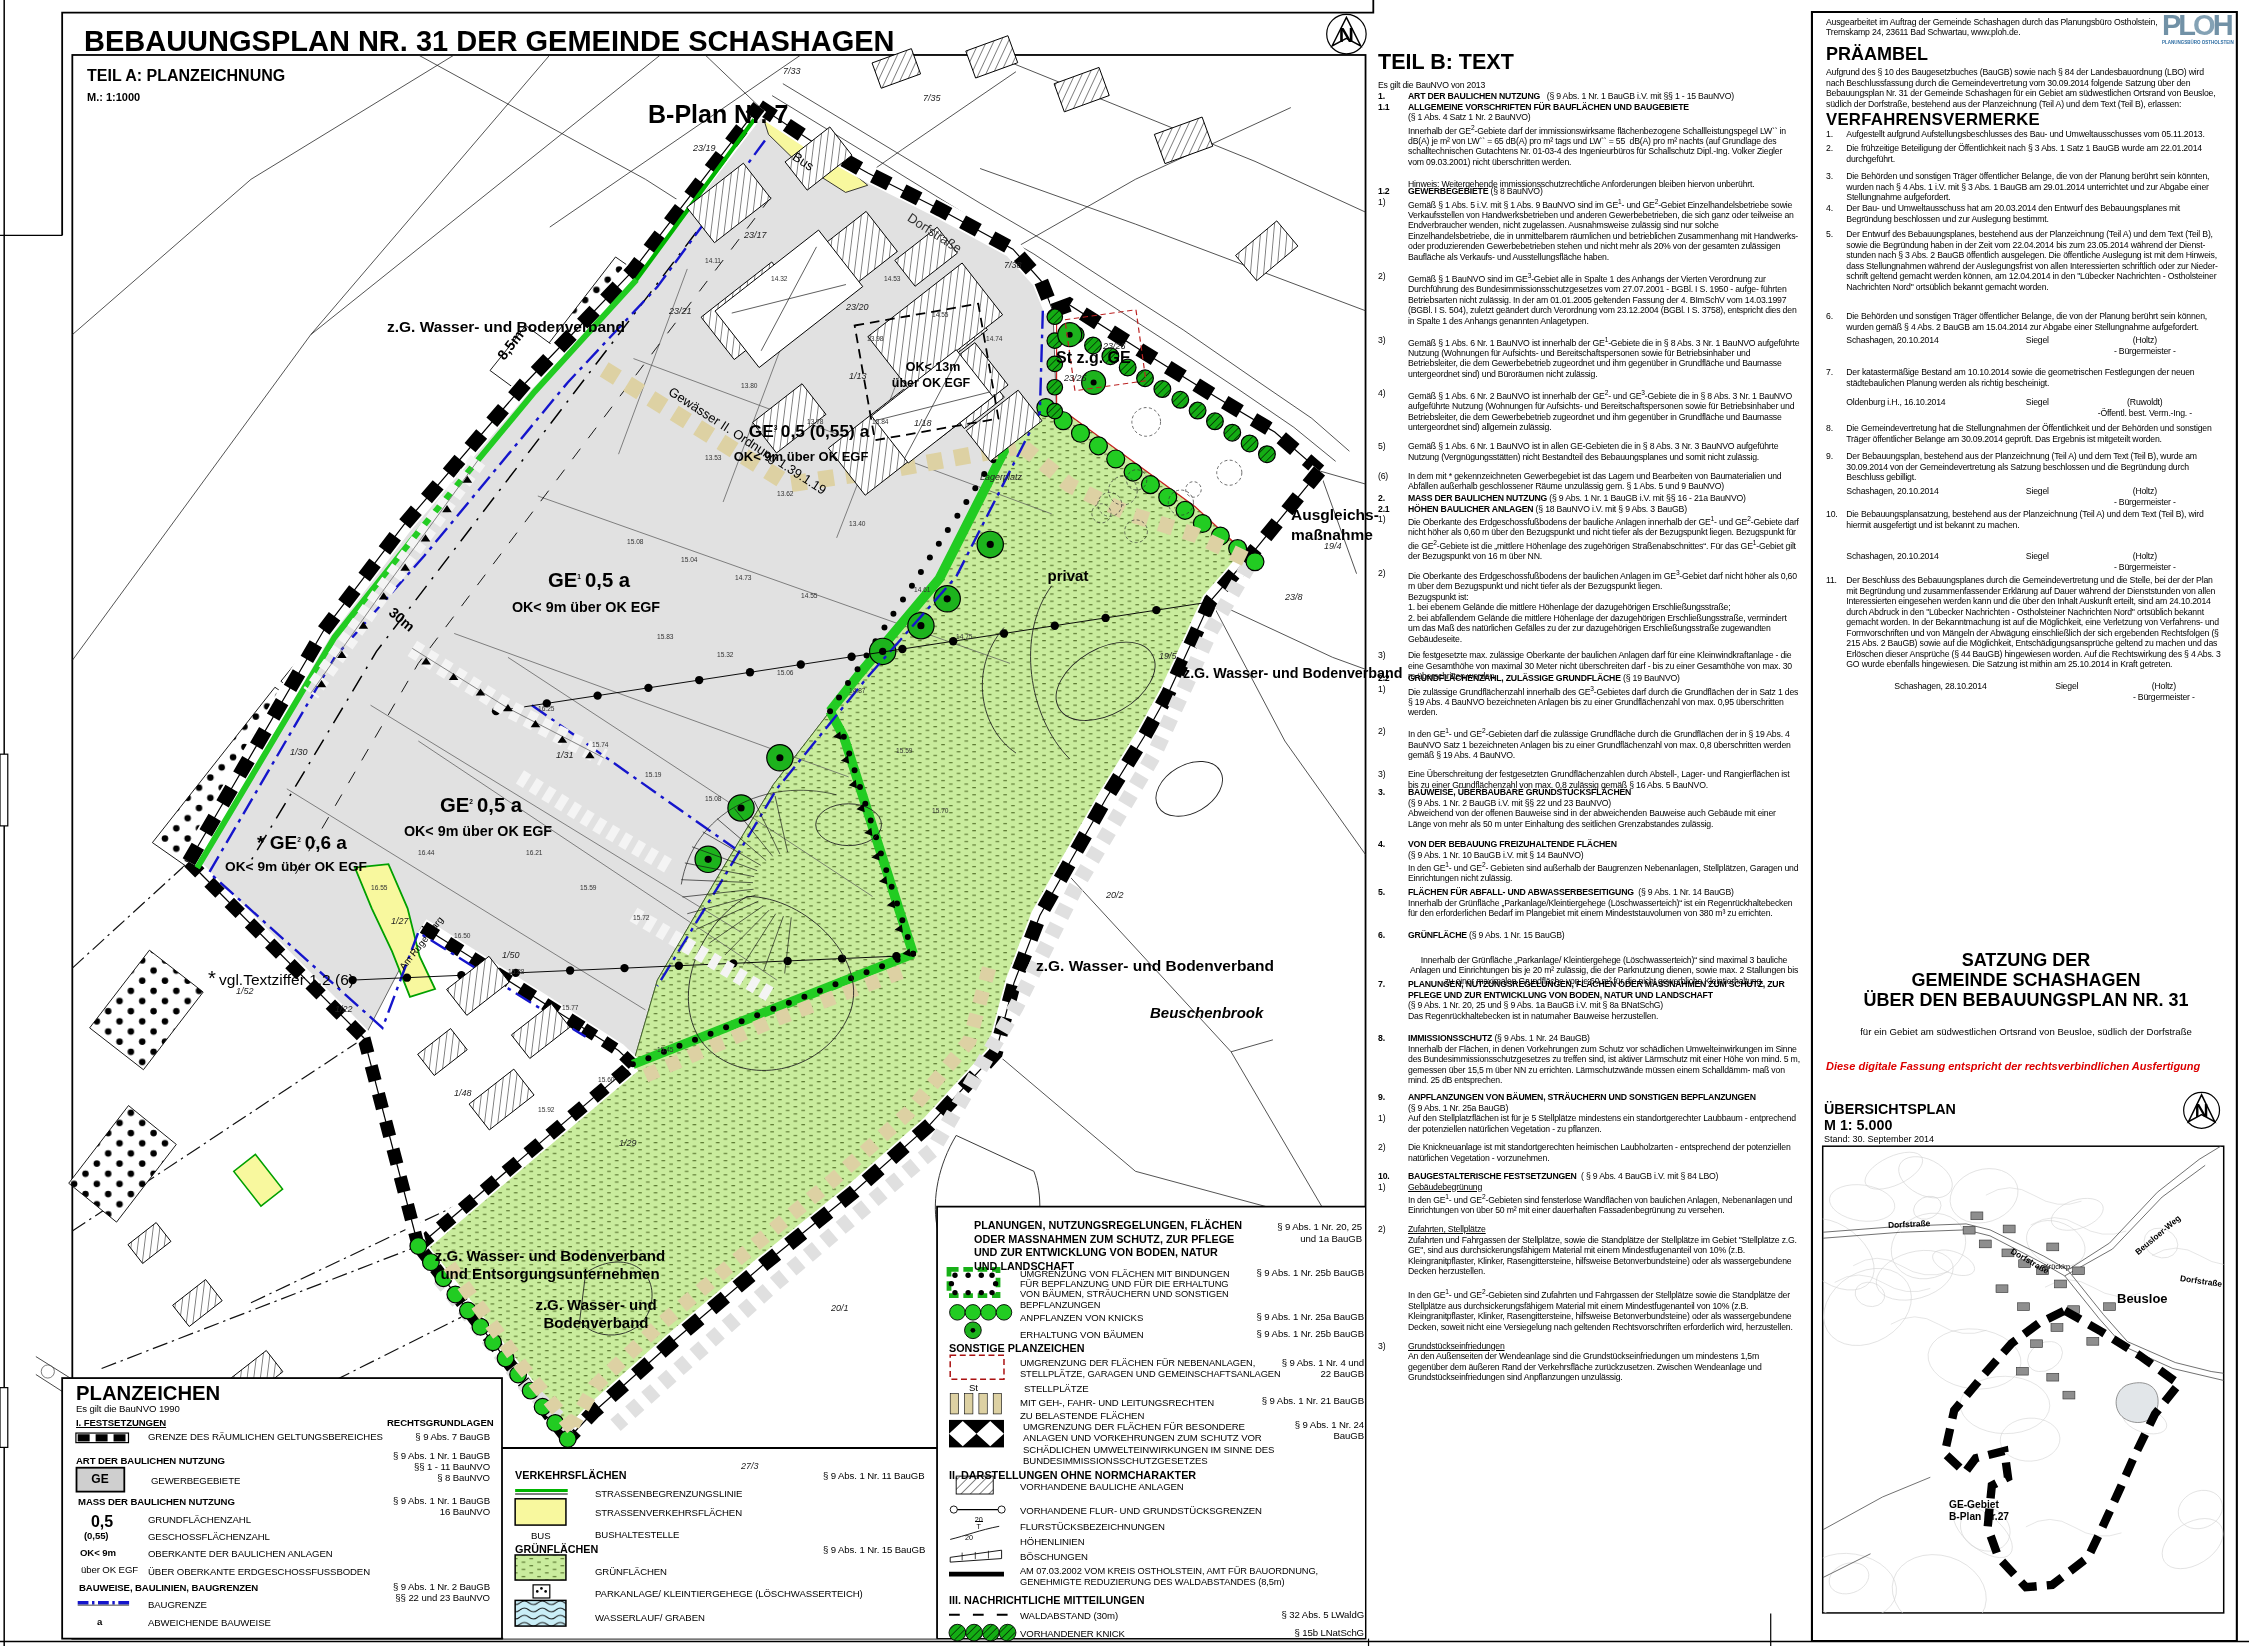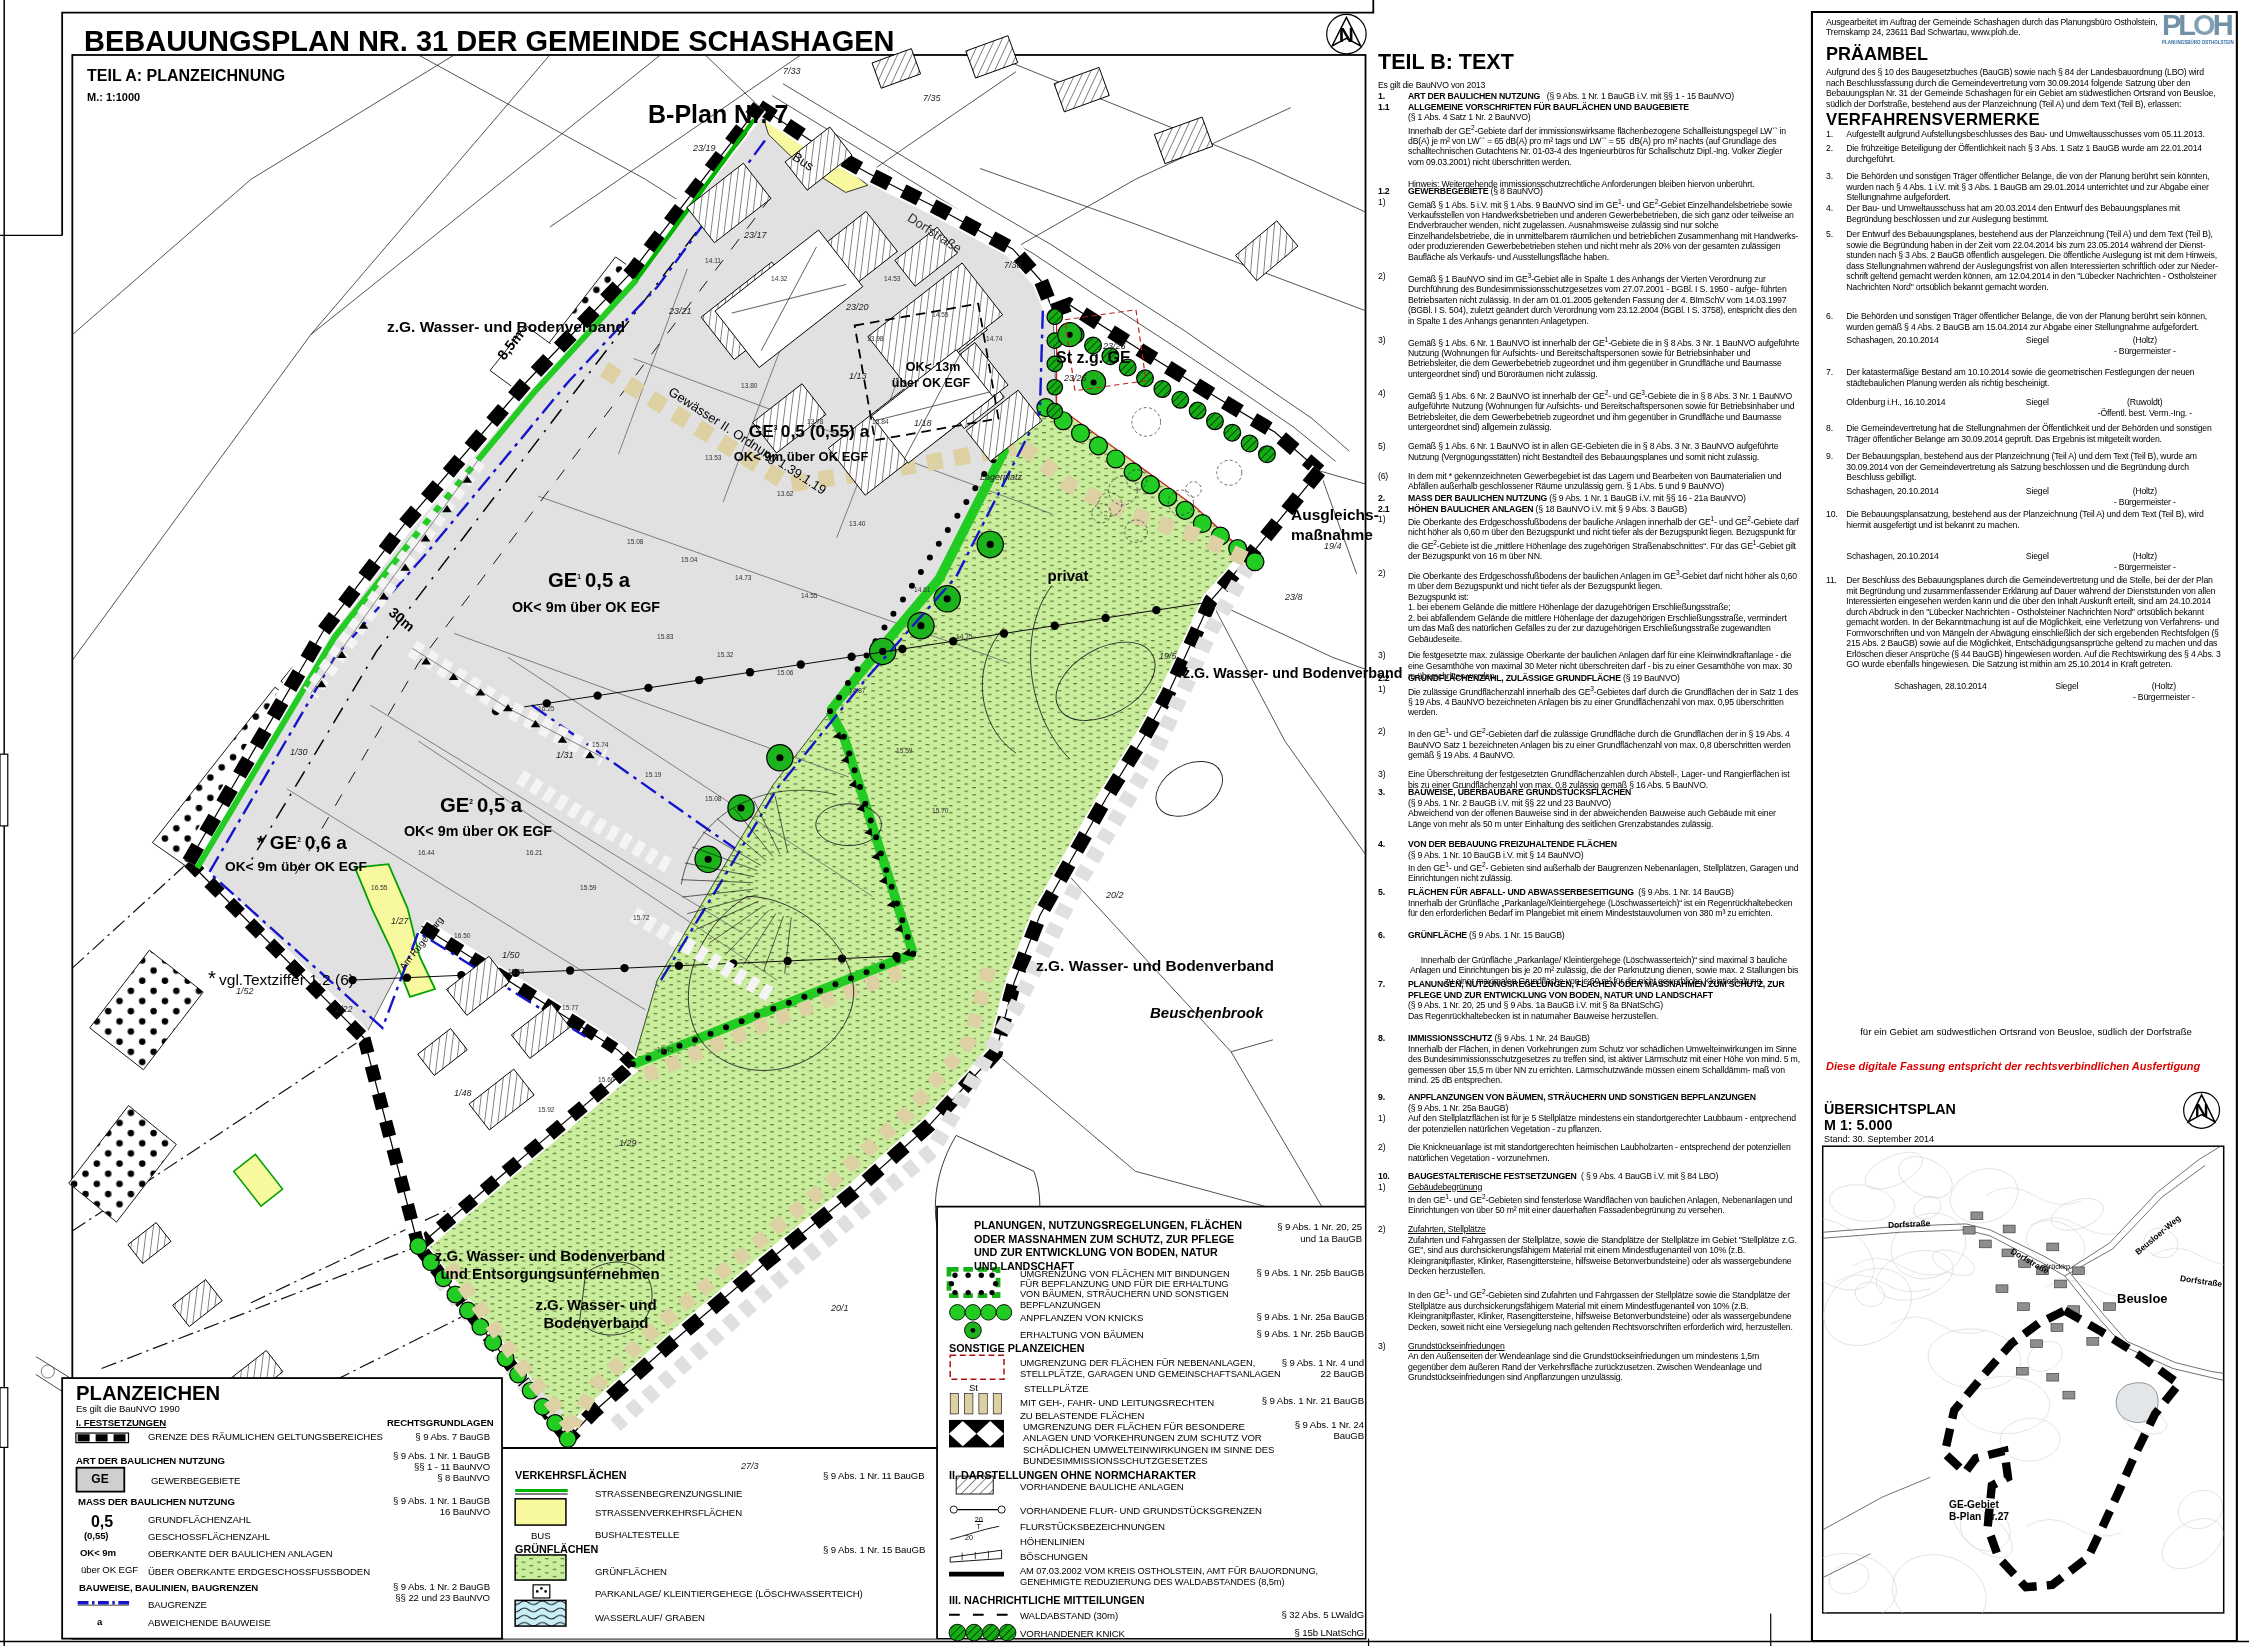--- a/index.html
+++ b/index.html
@@ -928,20 +928,21 @@
       </div>
     </div>
 <div style="position:absolute;left:1826px;top:681px;width:397px;font-size:8.7px;line-height:10.5px;letter-spacing:-0.2px;">
       <div style="display:flex;">
         <div style="width:20.3px;flex:none;"></div>
         <div style="width:149px;margin-left:48px;">Schashagen, 28.10.2014</div>
         <div style="width:84px;text-align:center;">Siegel</div>
         <div style="width:131px;text-align:center;">(Holtz)<br>- Bürgermeister -</div>
       </div>
     </div>
+<div style="position:absolute;left:1835px;top:950px;width:382px;text-align:center;font-size:18px;font-weight:bold;line-height:20px;white-space:nowrap;">SATZUNG DER<br>GEMEINDE SCHASHAGEN<br>ÜBER DEN BEBAUUNGSPLAN NR. 31</div>
 <div style="position:absolute;left:1835px;top:1026px;width:382px;text-align:center;font-size:9.6px;">für ein Gebiet am südwestlichen Ortsrand von Beusloe, südlich der Dorfstraße</div>
 <div style="position:absolute;left:1826px;top:1060px;width:399px;text-align:left;font-size:11px;font-weight:bold;font-style:italic;color:#dd0000;white-space:nowrap;">Diese digitale Fassung entspricht der rechtsverbindlichen Ausfertigung</div>
 <div style="position:absolute;left:1824px;top:1101px;font-size:14.3px;font-weight:bold;">ÜBERSICHTSPLAN</div>
 <div style="position:absolute;left:1824px;top:1117px;font-size:14.3px;font-weight:bold;">M 1: 5.000</div>
 <div style="position:absolute;left:1824px;top:1134px;font-size:9px;">Stand: 30. September 2014</div>
 <div style="position:absolute;left:1888px;top:1219px;font-size:8.4px;font-weight:bold;transform:rotate(-3deg);">Dorfstraße</div>
 <div style="position:absolute;left:2014px;top:1246px;font-size:8.4px;font-weight:bold;transform:rotate(30deg);transform-origin:0 0;">Dorfstraße</div>
 <div style="position:absolute;left:2180px;top:1276px;font-size:8.4px;font-weight:bold;transform:rotate(8deg);">Dorfstraße</div>
 <div style="position:absolute;left:2133px;top:1249px;font-size:8.4px;font-weight:bold;transform:rotate(-40deg);transform-origin:0 0;">Beusloer-Weg</div>
 <div style="position:absolute;left:2117px;top:1291px;font-size:13px;font-weight:bold;">Beusloe</div>

